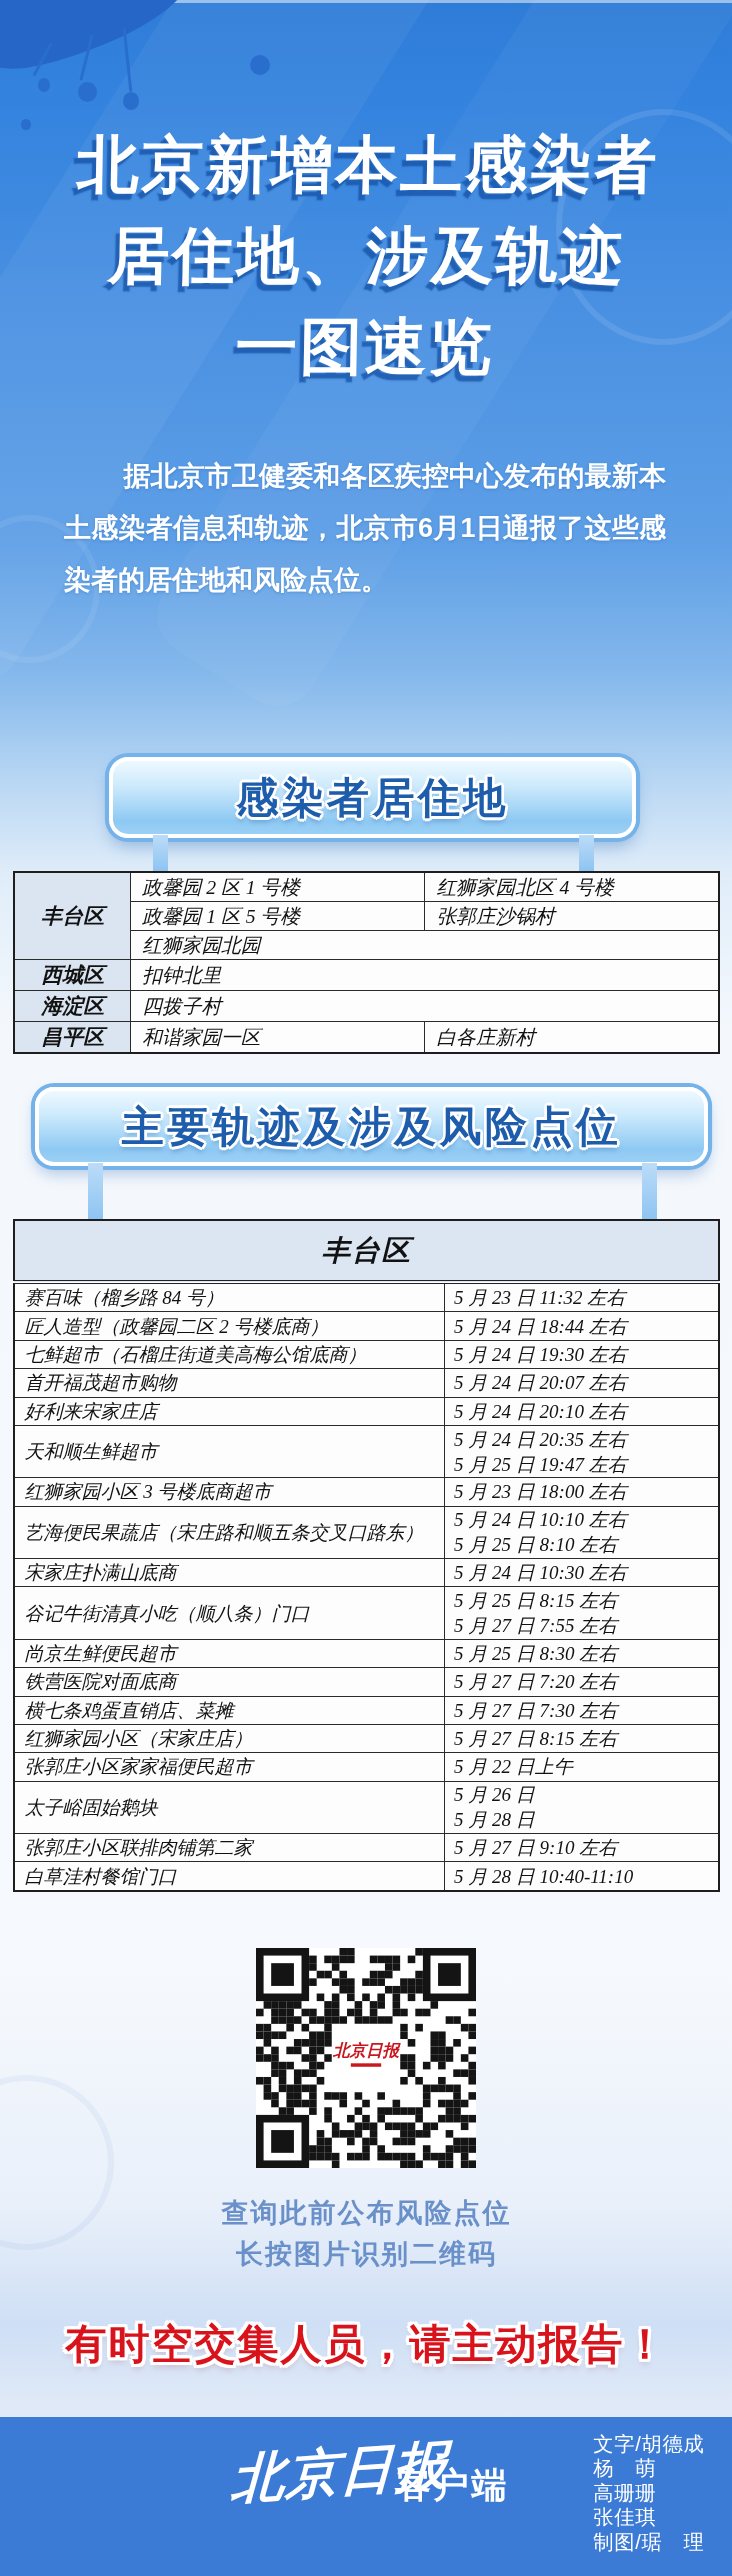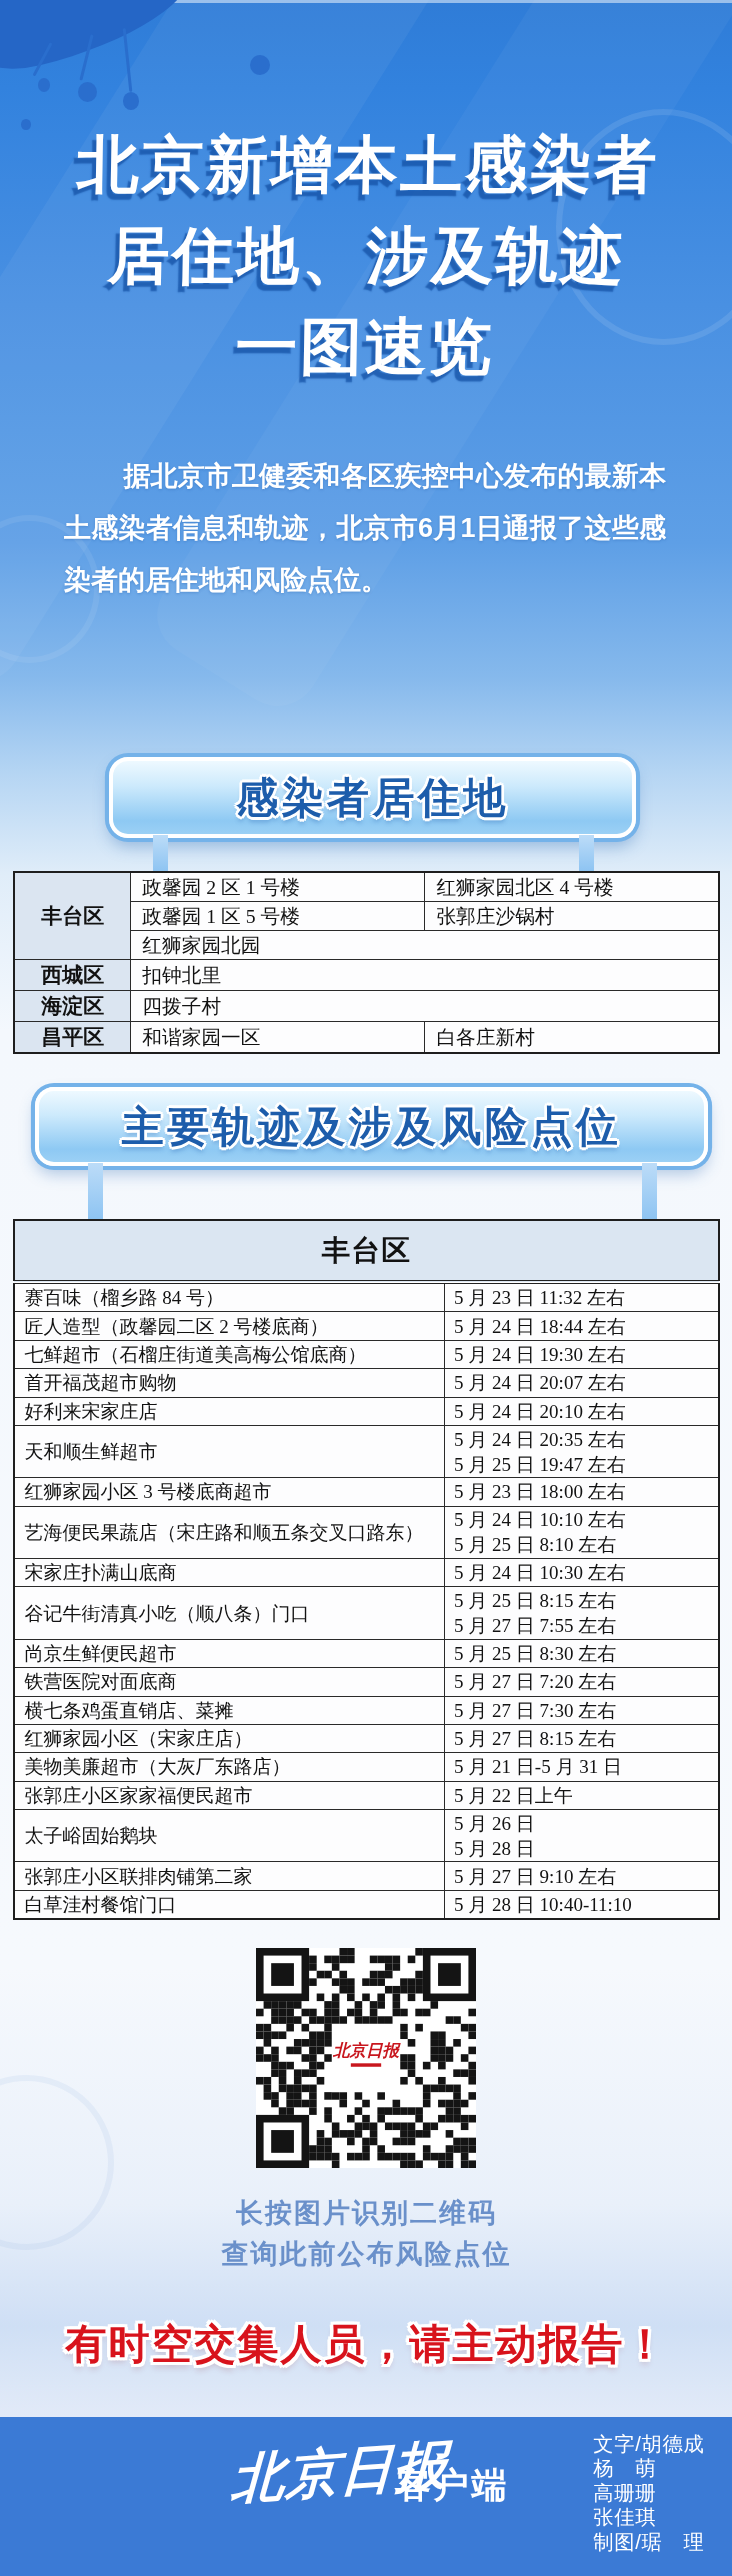--- a/index.html
+++ b/index.html
@@ -47,21 +47,21 @@
   .card2{left:35px;top:1087px;width:665px;height:71px;}
   .leg{position:absolute;width:15px;background:linear-gradient(180deg,#bcdcf8,#8ec4f2);}
   .leg.l1a{left:153px;top:835px;height:36px;}
   .leg.l1b{left:579px;top:835px;height:36px;}
   .leg.l2a{left:88px;top:1163px;height:56px;}
   .leg.l2b{left:642px;top:1163px;height:56px;}
   
   table.grid{position:absolute;left:13px;width:707px;border-collapse:collapse;
     background:#fdfdfe;border:2px solid #1e1e1e;
     font-family:"Liberation Serif","DejaVu Serif",serif;color:#121212;}
-  table.grid td,table.grid th{border:1.4px solid #2a2a2a;}
+  table.grid td,table.grid th{border:1.4px solid #2a2a2a;font-style:italic;}
   .res-table{top:871px;font-size:19.7px;}
   .res-table th.region{width:114px;background:#dbe5f1;text-align:center;
     font-family:"Liberation Sans","DejaVu Sans",sans-serif;font-weight:700;font-size:21px;}
   .res-table td{height:28px;padding:0 5.4px 0 11px;}
   .traj-table{top:1219px;font-size:19px;}
   .traj-table thead th{height:57px;background:#dbe6f2;text-align:center;
     font-family:"Liberation Sans","DejaVu Sans",sans-serif;font-weight:800;font-size:28.5px;
     letter-spacing:1.4px;border-bottom:4.1px double #222;}
   .traj-table td{padding:0.7px 4.1px 0.7px 9.5px;line-height:25px;margin-top:20px;}
   .traj-table td.place{width:426px;}
@@ -254,26 +254,20 @@
         <tr class="single">
           <td class="place">横七条鸡蛋直销店、菜摊</td>
           <td class="time">
             <div>5 月 27 日 7:30 左右</div>
           </td>
         </tr>
         <tr class="single">
           <td class="place">红狮家园小区（宋家庄店）</td>
           <td class="time">
             <div>5 月 27 日 8:15 左右</div>
-          </td>
-        </tr>
-        <tr class="single">
-          <td class="place">美物美廉超市（大灰厂东路店）</td>
-          <td class="time">
-            <div>5 月 21 日-5 月 31 日</div>
           </td>
         </tr>
         <tr class="single">
           <td class="place">张郭庄小区家家福便民超市</td>
           <td class="time">
             <div>5 月 22 日上午</div>
           </td>
         </tr>
         <tr class="multi">
           <td class="place">太子峪固始鹅块</td>
@@ -608,22 +602,22 @@
           <rect x="264" y="22" width="33" height="33"></rect>
           <rect x="0" y="242" width="77" height="77"></rect>
           <rect fill="#fff" x="11" y="253" width="55" height="55"></rect>
           <rect x="22" y="264" width="33" height="33"></rect>
         </g>
         <rect x="110" y="110" width="99" height="99" fill="#fff"></rect>
         <text x="159.5" y="156.2" text-anchor="middle" font-size="24" font-weight="bold" fill="#c8171e" font-style="italic">北京日报</text>
         <rect x="137.5" y="167.2" width="44" height="5" fill="#c8171e"></rect>
       </svg></div>
   <div class="qr-caption">
+    <div>查询此前公布风险点位</div>
     <div>长按图片识别二维码</div>
-    <div>查询此前公布风险点位</div>
   </div>
 
   <div class="warning">有时空交集人员，请主动报告！</div>
 
   <div class="footer">
     <div class="logo-script">北京日报</div>
     <div class="logo-suffix">客户端</div>
     <div class="credits">
       <div>文字/胡德成</div>
       <div>杨　萌</div>

